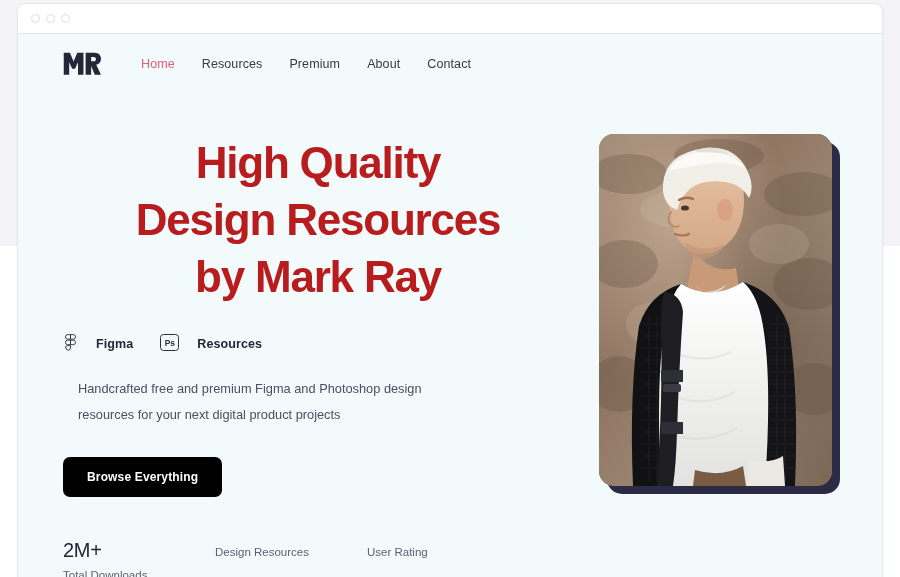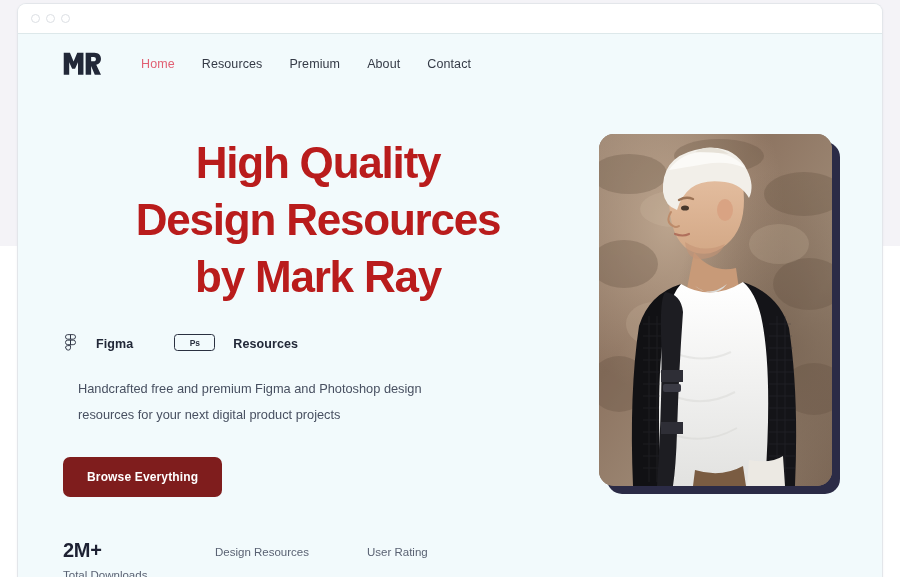--- a/index.html
+++ b/index.html
@@ -105,59 +105,58 @@
   .badges {
     display: flex; align-items: center; gap: 27px;
     margin-top: 29px;
   }
   .badge { display: flex; align-items: flex-end; gap: 18px; }
   .badge-label {
     font-size: 12.5px; font-weight: 700; color: #222838; letter-spacing: .1px;
   }
   .figma-icon { width: 15px; height: 17px; display: block; }
   .ps-icon {
-    width: 41px; height: 17px;
+    width: 19px; height: 17px;
     border: 1.3px solid #2a3040; border-radius: 3.5px;
     display: flex; align-items: center; justify-content: center;
     font-size: 8.5px; font-weight: 700; color: #2a3040;
     letter-spacing: -.2px;
-    margin-left: 14px;
   }
   .lede {
     margin-top: 25px;
     font-size: 12.8px;
     line-height: 26px;
     color: #485061;
     max-width: 360px;
     margin-left: 15px;
   }
   .cta {
     margin-top: 29px;
     display: inline-block;
-    background: #7f1d1d;
+    background: #000000;
     color: #ffffff;
     font-size: 12px;
     font-weight: 700;
     letter-spacing: .15px;
     padding: 13px 24px;
     border: none;
     border-radius: 7px;
     cursor: pointer;
     font-family: "Liberation Sans", sans-serif;
   }
 
   
   .stats {
     display: flex;
     margin-top: 42px;
     gap: 0;
   }
   .stat { width: 152px; }
   .stat-value {
-    font-size: 20px; font-weight: 700; color: #1e2133; letter-spacing: -.3px;
+    font-size: 20px; font-weight: 400; color: #1e2133; letter-spacing: -.3px;
   }
   .stat-label {
     margin-top: 7px; font-size: 11.5px; color: #5a6273;
   }
 
   
   .hero-right {
     position: relative;
     width: 255px;
     flex: none;

